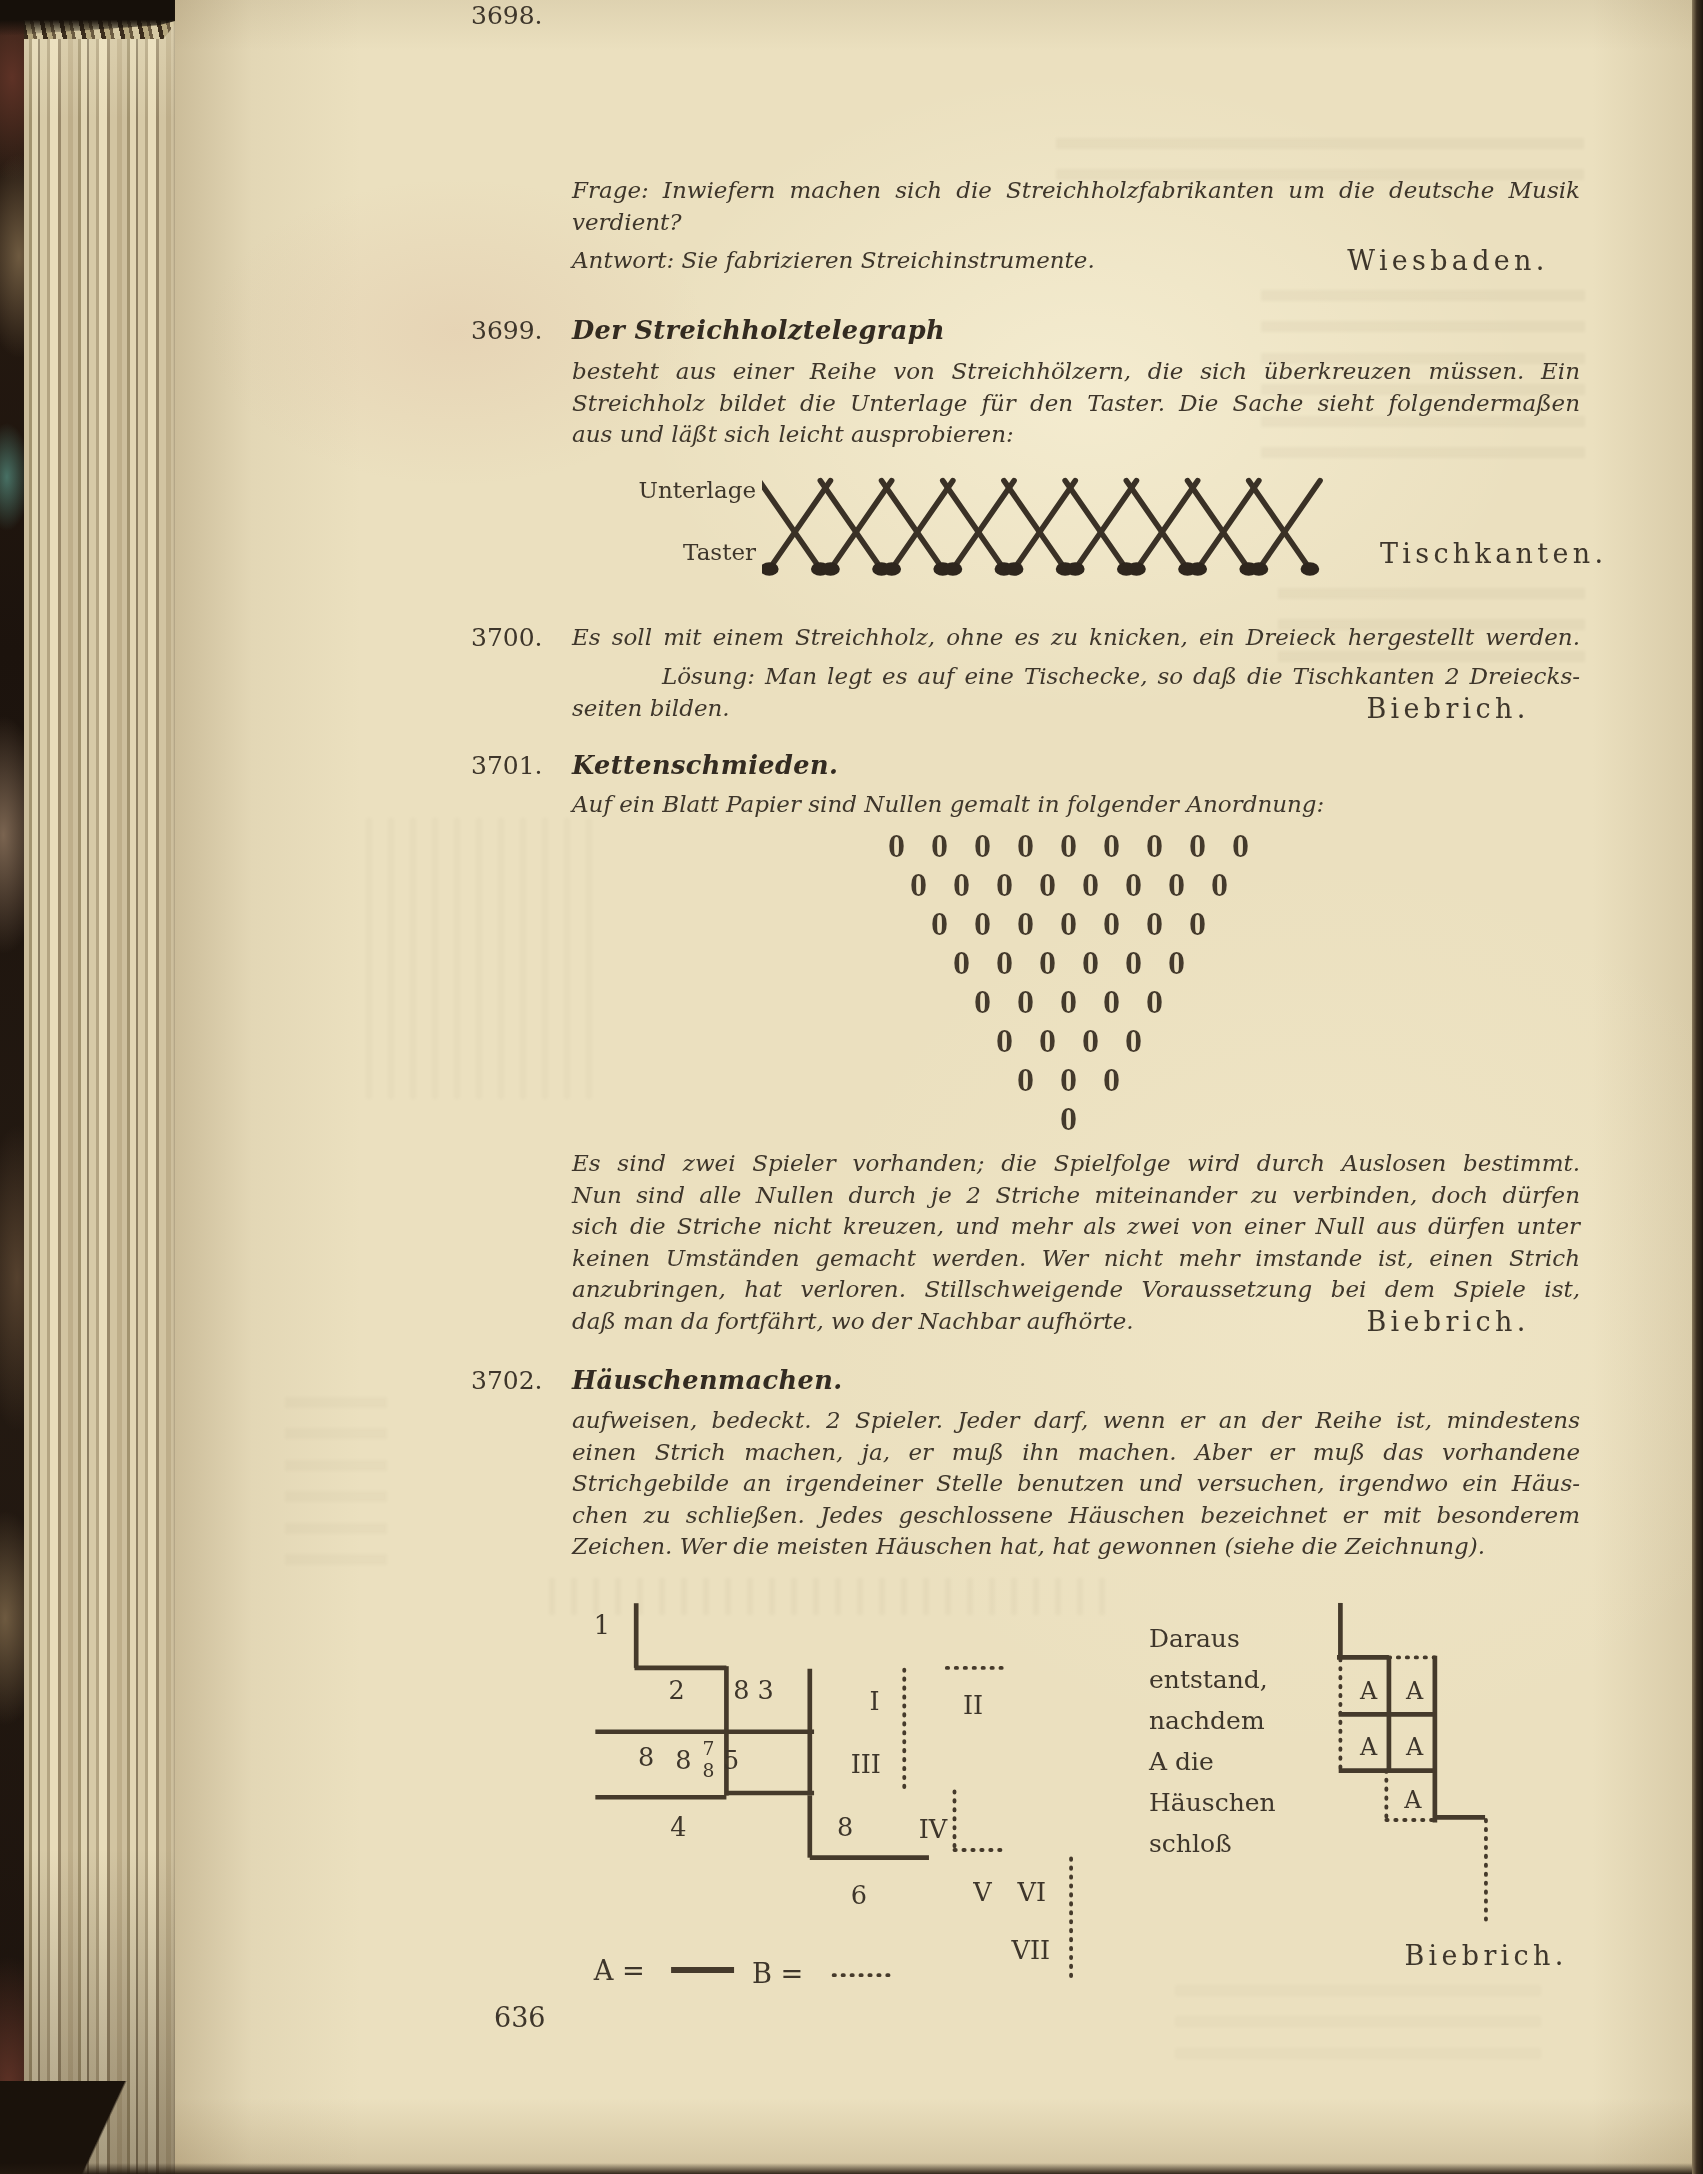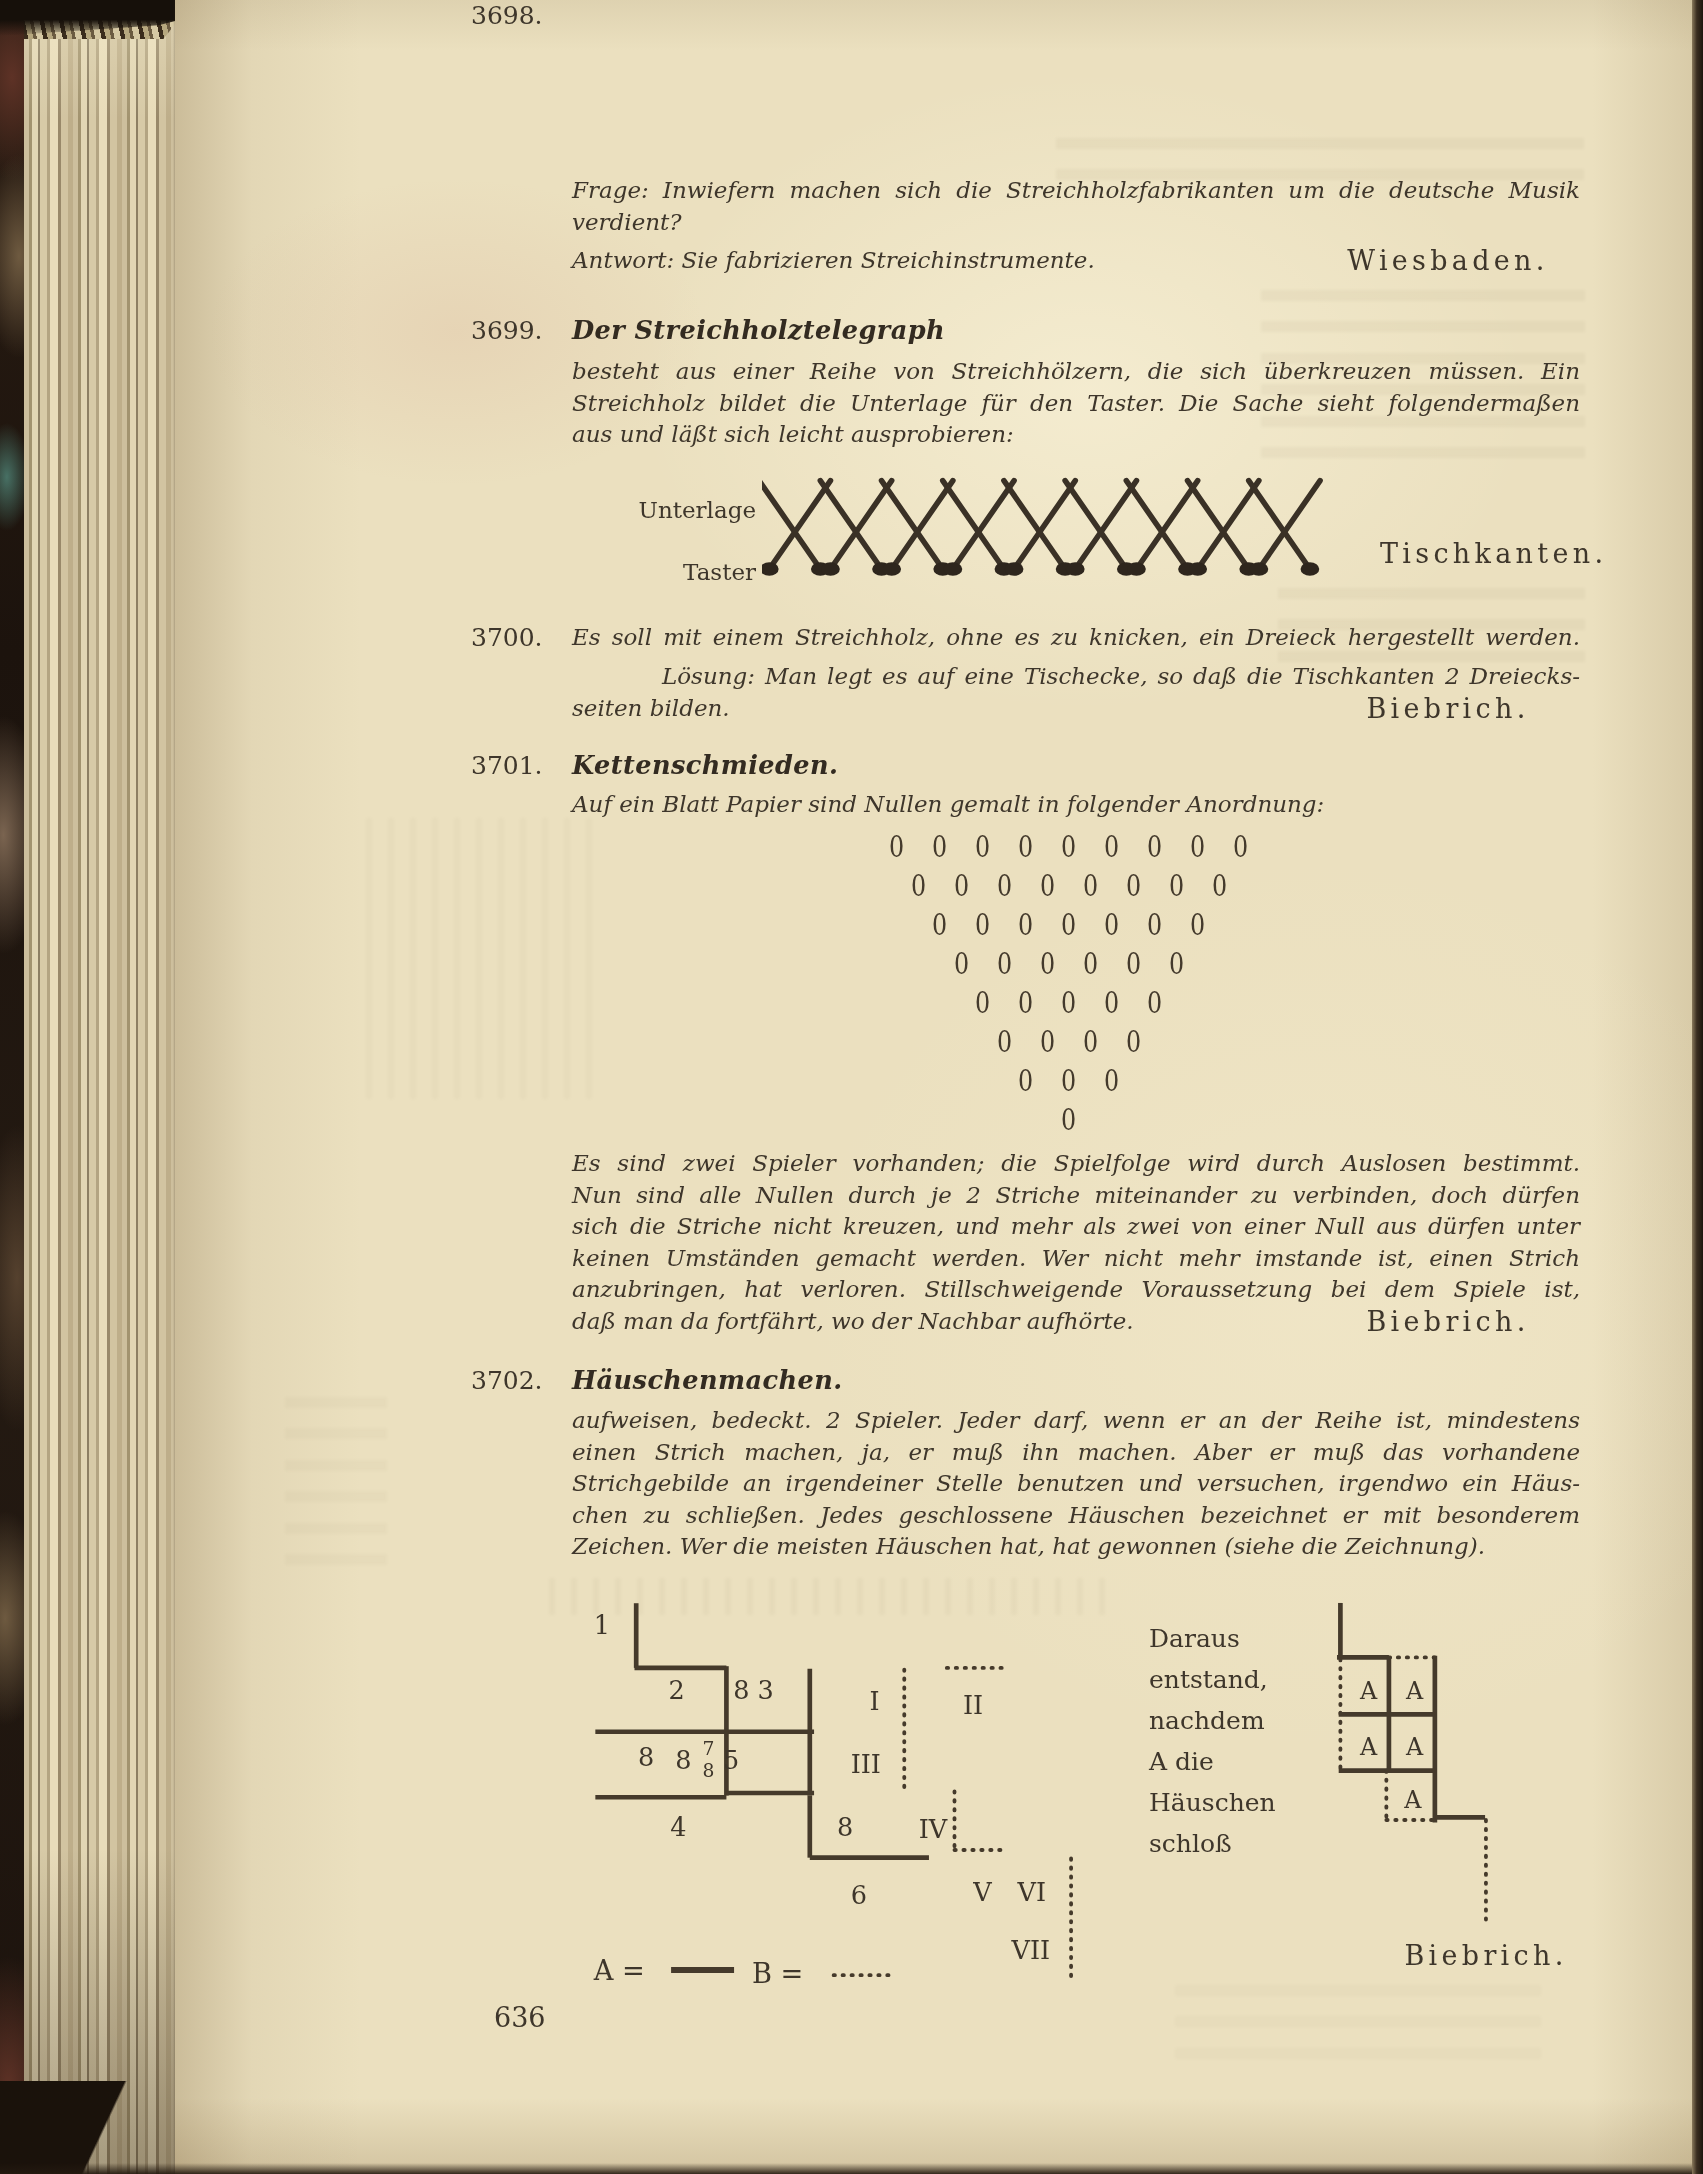--- a/index.html
+++ b/index.html
@@ -59,25 +59,25 @@
 
   
   .abs{position:absolute;}
   .num{position:absolute;left:471px;width:92px;font-size:25px;line-height:31.5px;}
   .body-col{position:absolute;left:572px;width:1008px;font-size:23px;line-height:31.5px;font-style:italic;}
   .jline{text-align:justify;text-align-last:justify;}
   .line{white-space:nowrap;}
   .title{font-weight:bold;font-size:25.6px;color:#332b21;letter-spacing:0.4px;}
   .sig{letter-spacing:4.3px;}
   .sigrow{position:absolute;text-align:center;font-size:27px;line-height:31.5px;}
-  .flabel{position:absolute;width:143px;text-align:right;font-size:23px;margin-top:20px;}
+  .flabel{position:absolute;width:143px;text-align:right;font-size:23px;}
 
   
   .zeros{position:absolute;left:566px;top:828px;width:1005px;text-align:center;}
-  .zrow{line-height:39px;font-size:29px;letter-spacing:0;}
+  .zrow{line-height:39px;font-size:29px;letter-spacing:0;font-weight:bold;}
   .zero{display:inline-block;width:43px;text-align:center;color:#443a2c;
         transform:scaleX(.82);}
 
   
   svg text{font-family:"DejaVu Serif","Liberation Serif",serif;fill:#3e362b;}
   .solid-ln{stroke:#453a2b;stroke-width:5.5;}
   .thick-ln{stroke:#453a2b;stroke-width:7;}
   .dot-ln{stroke:#453a2b;stroke-width:4.5;stroke-dasharray:1.5 9;stroke-linecap:round;}
   #matches line{stroke:#3a3126;stroke-width:6.5;stroke-linecap:round;}
   #matches ellipse{fill:#2e261d;}

